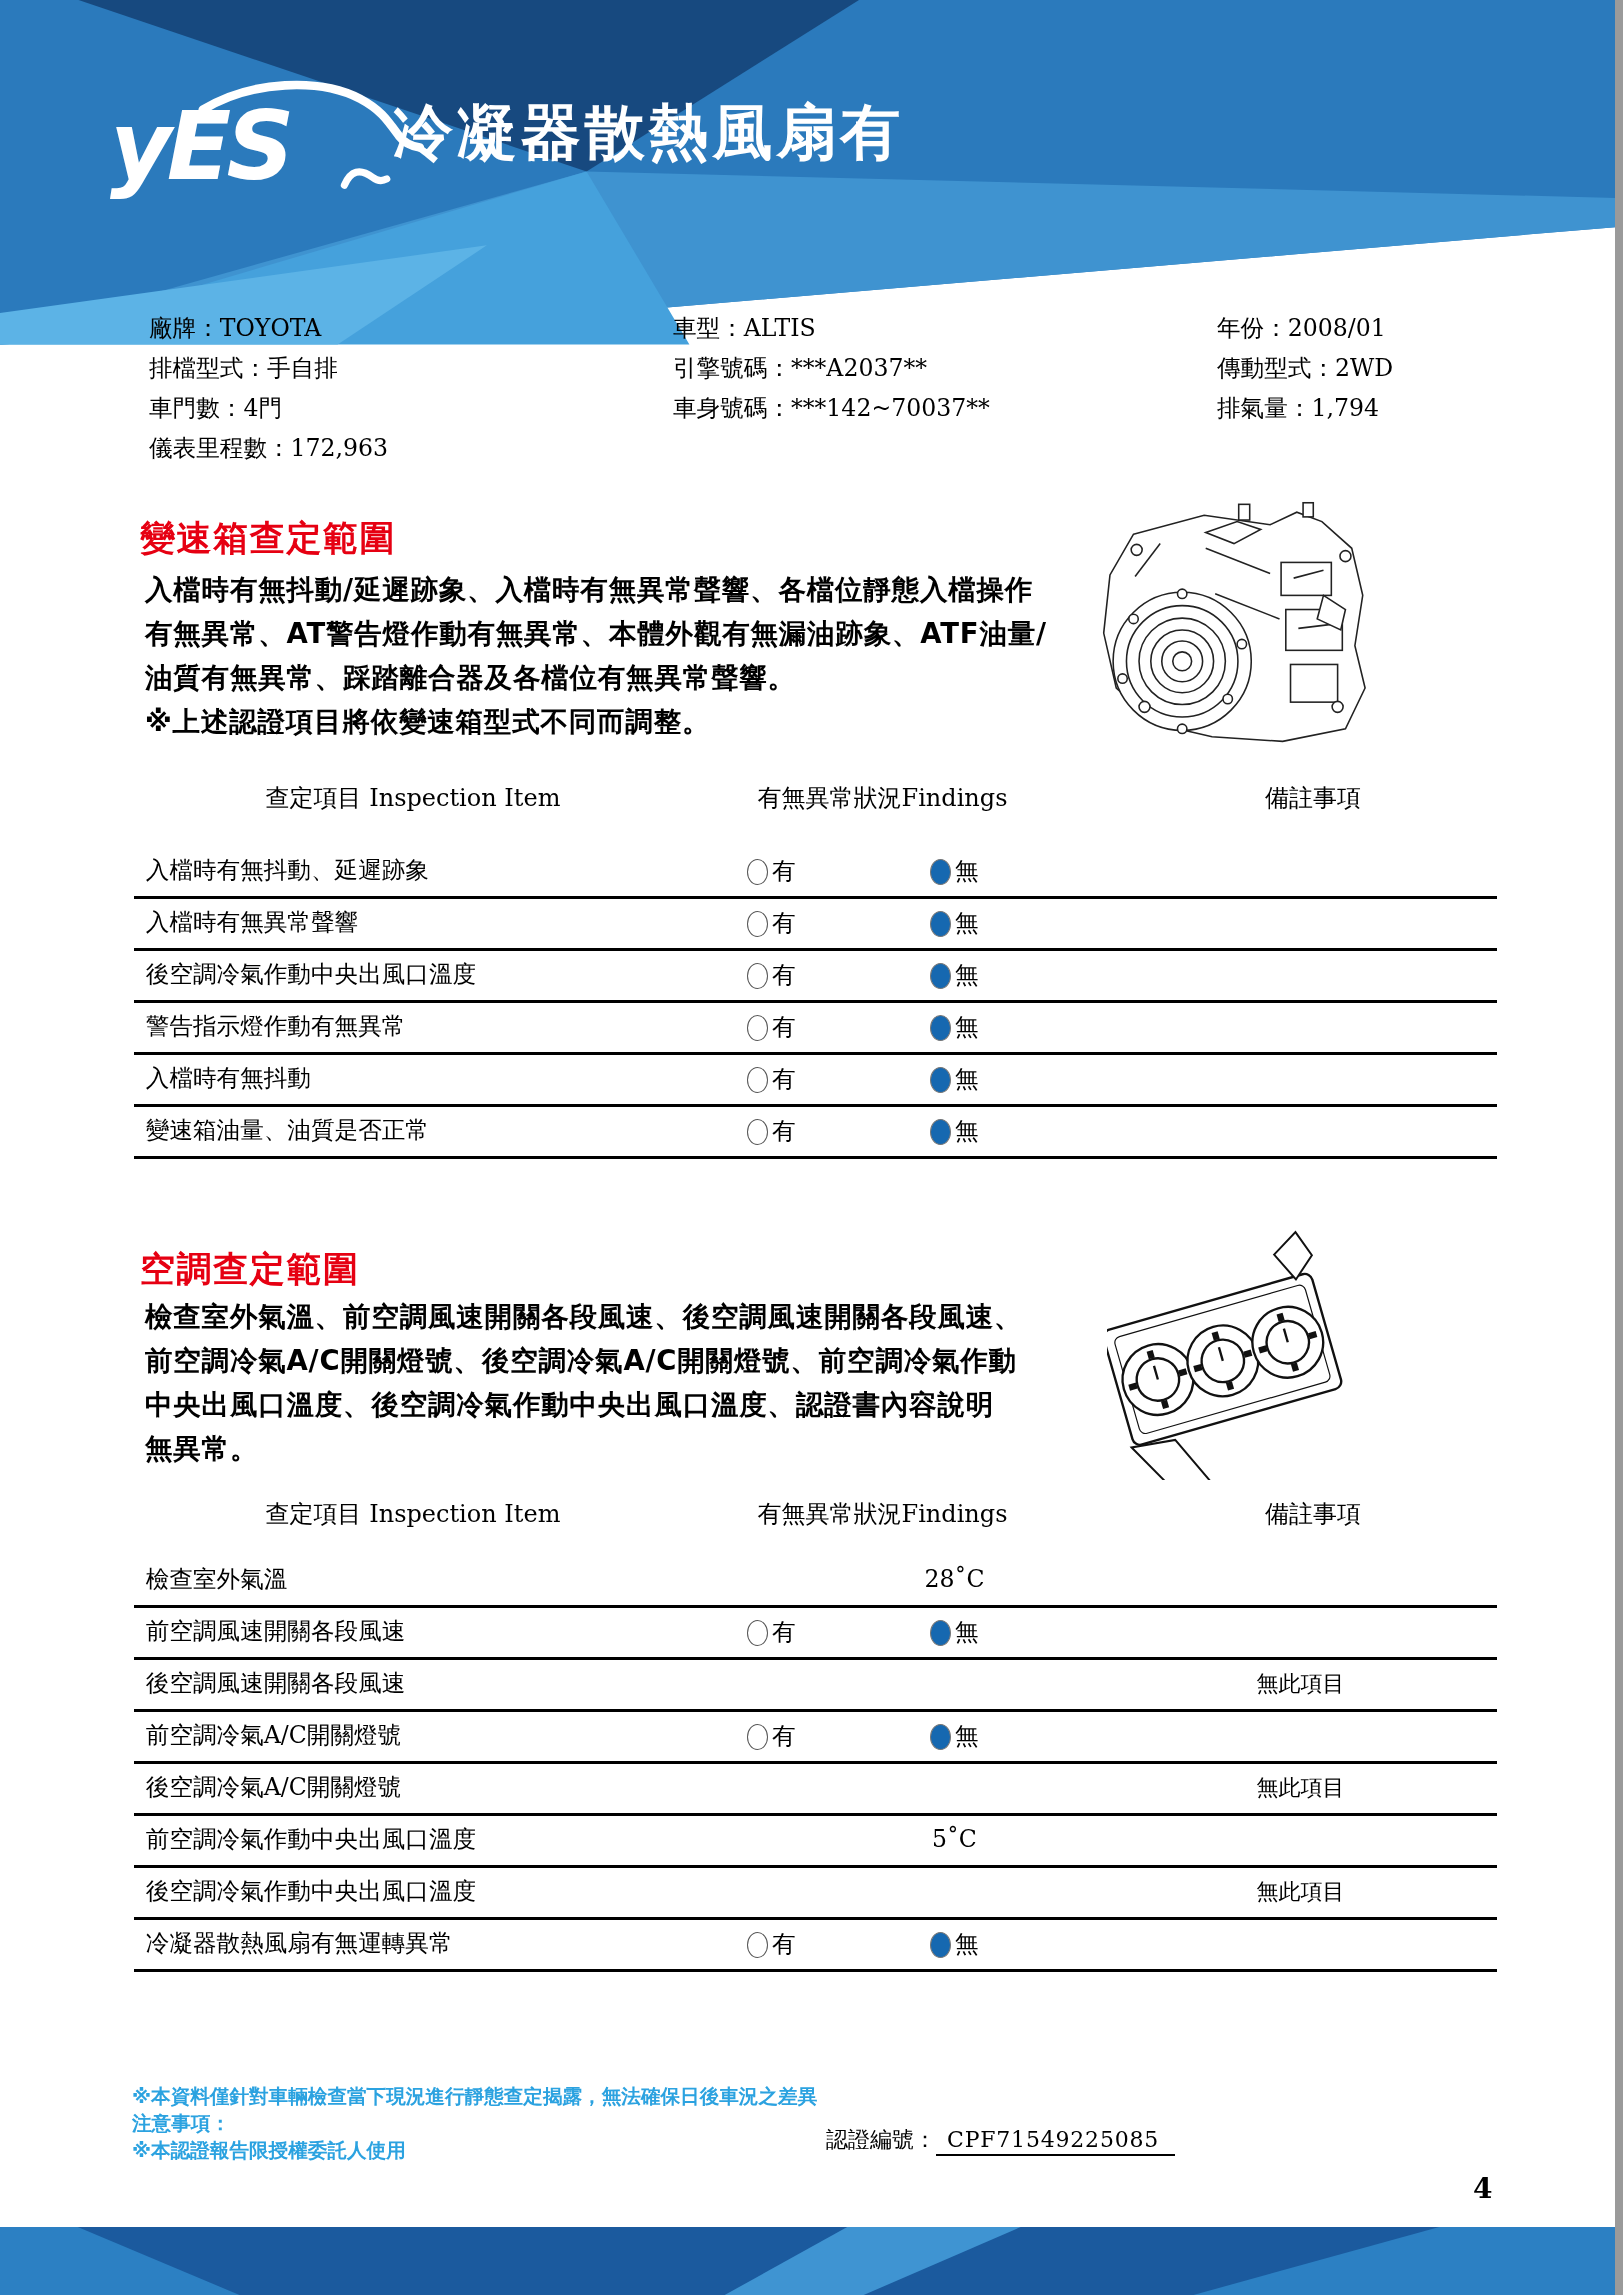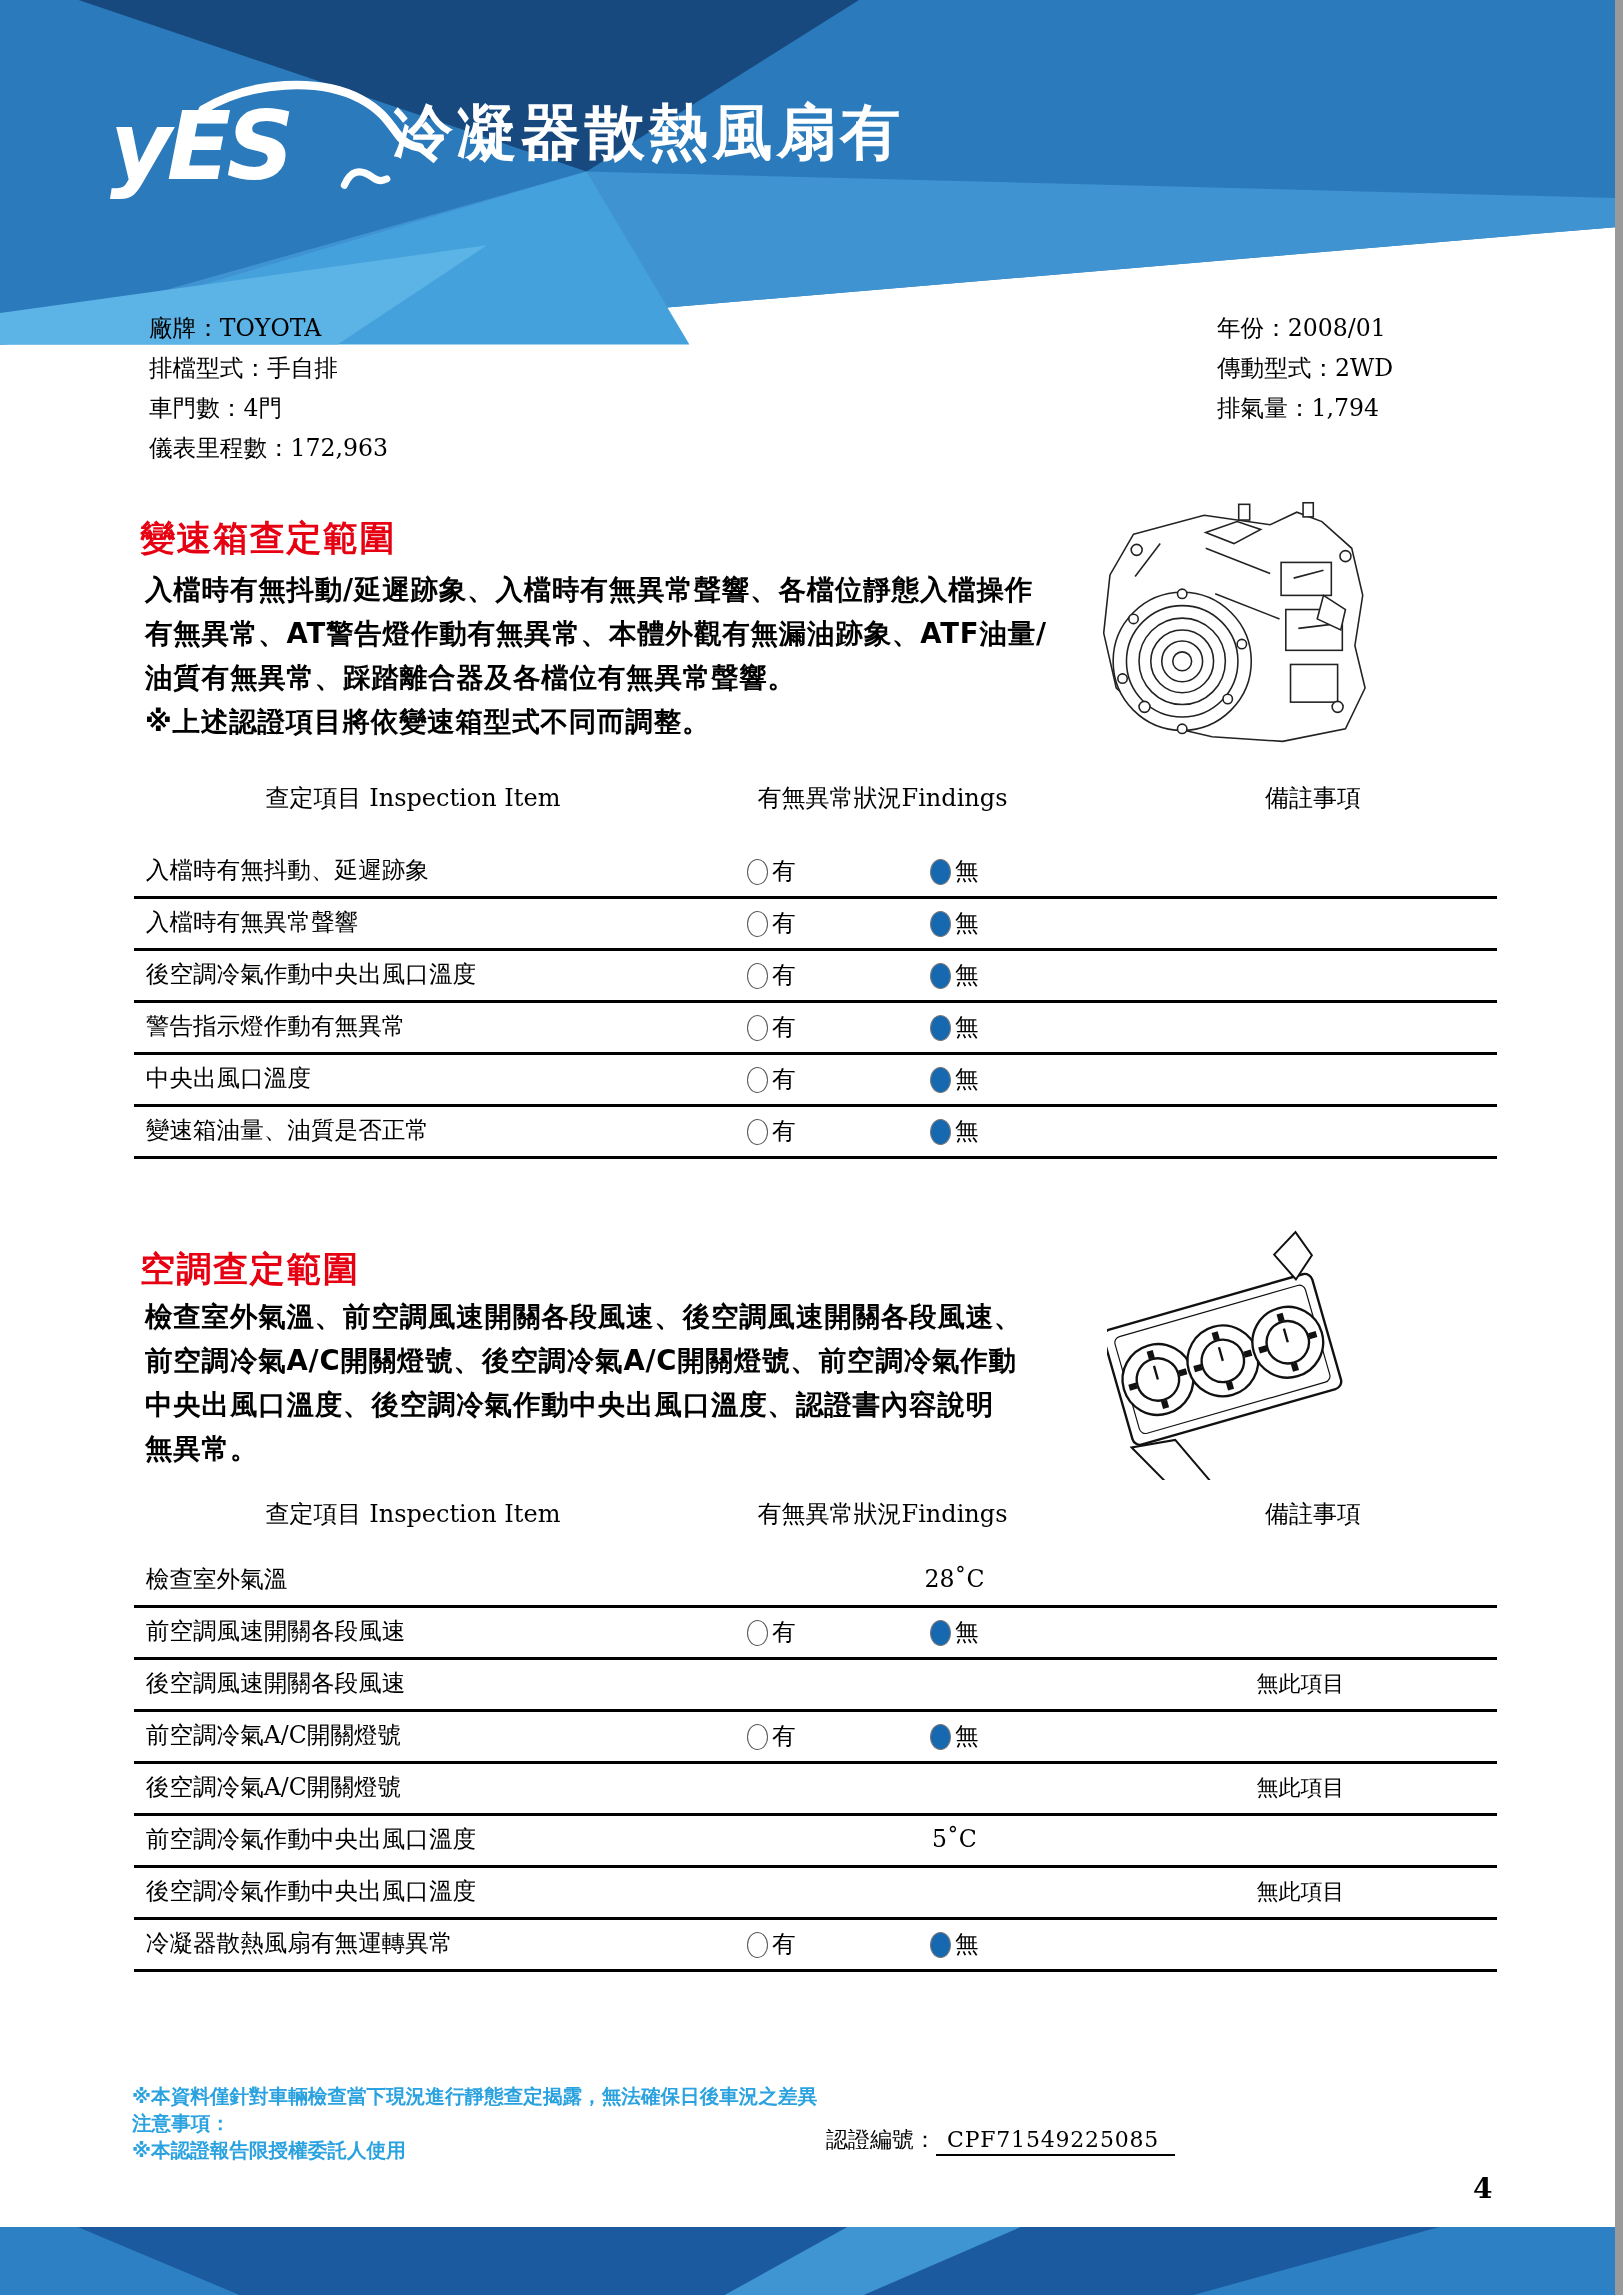--- a/index.html
+++ b/index.html
@@ -64,20 +64,25 @@
       <text x="0" y="132" font-family="DejaVu Sans, sans-serif" font-style="italic" font-weight="bold" font-size="120" fill="#ffffff" letter-spacing="-6">yES</text>
     </svg>
     <div class="banner-title">冷凝器散熱風扇有</div>
   </div>
 
   <div class="vcol c1">
     <div>廠牌：TOYOTA</div>
     <div>排檔型式：手自排</div>
     <div>車門數：4門</div>
     <div>儀表里程數：172,963</div>
+  </div>
+  <div class="vcol c2">
+    <div>車型：ALTIS</div>
+    <div>引擎號碼：***A2037**</div>
+    <div>車身號碼：***142~70037**</div>
   </div>
   <div class="vcol c3">
     <div>年份：2008/01</div>
     <div>傳動型式：2WD</div>
     <div>排氣量：1,794</div>
   </div>
 
   <div class="sec-title" style="left:140px;top:515px;">變速箱查定範圍</div>
   <div class="sec-para" style="left:145px;top:567px;">
     <div>入檔時有無抖動/延遲跡象、入檔時有無異常聲響、各檔位靜態入檔操作</div>
@@ -164,21 +169,21 @@
         <div class="rgroup rg-yes">
           <span class="radio-dot"></span>
           <span class="rlabel">有</span>
         </div>
         <div class="rgroup rg-no">
           <span class="radio-dot sel"></span>
           <span class="rlabel">無</span>
         </div>
       </div>
       <div class="t-row">
-        <div class="row-label">中央出風口溫度</div>
+        <div class="row-label">入檔時有無抖動</div>
         <div class="rgroup rg-yes">
           <span class="radio-dot"></span>
           <span class="rlabel">有</span>
         </div>
         <div class="rgroup rg-no">
           <span class="radio-dot sel"></span>
           <span class="rlabel">無</span>
         </div>
       </div>
       <div class="t-row">

